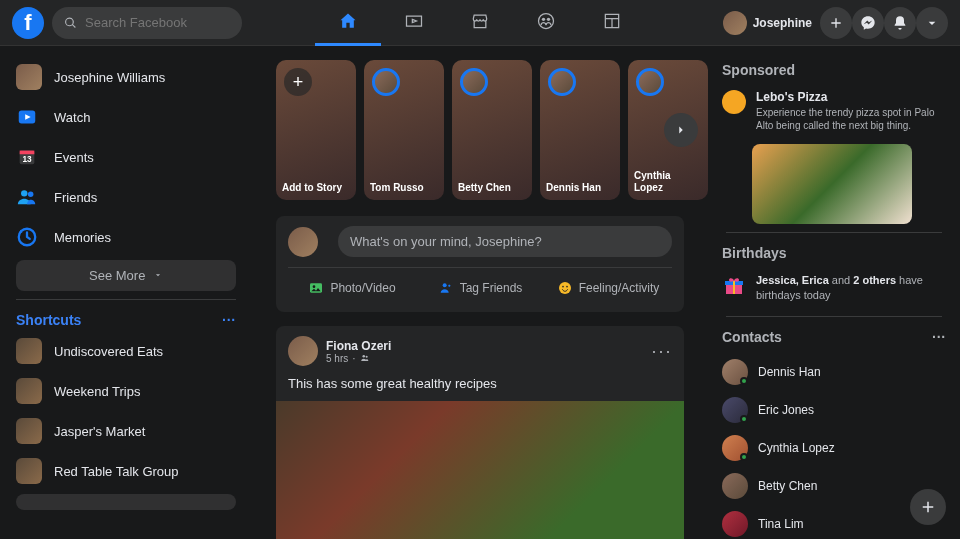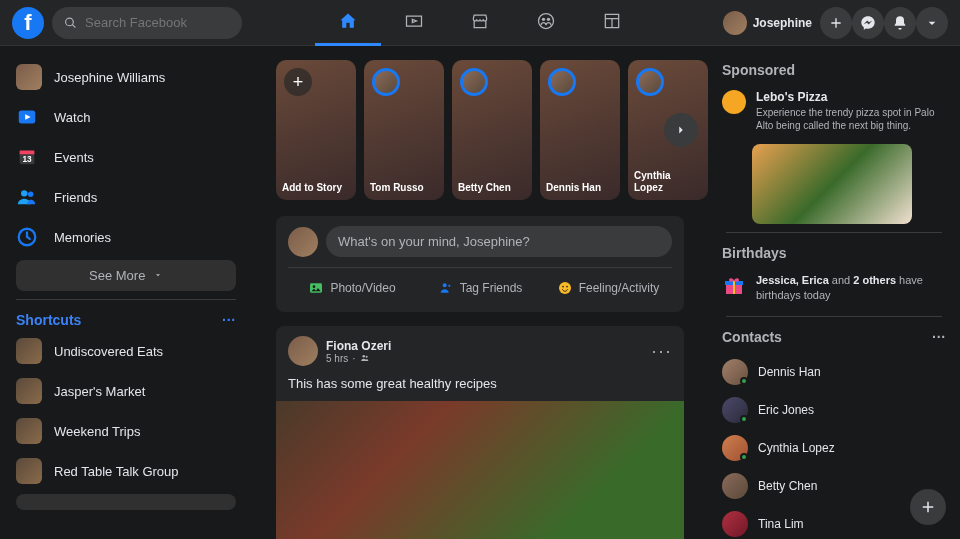--- a/index.html
+++ b/index.html
@@ -34,21 +34,21 @@
 .mid{flex:1;padding:14px 24px;overflow-y:auto}
 .stories{display:flex;gap:8px;position:relative;margin-bottom:16px}
 .story{width:80px;height:140px;border-radius:10px;position:relative;overflow:hidden;cursor:pointer;flex-shrink:0}
 .story .bg{width:100%;height:100%;background:linear-gradient(160deg,#6a4a3a,#3a2a2a)}
 .story .sav{position:absolute;top:8px;left:8px;width:28px;height:28px;border-radius:50%;border:3px solid #1877f2;background:linear-gradient(135deg,#8a6a5a,#5a4a3a)}
 .story .add{position:absolute;top:8px;left:8px;width:28px;height:28px;border-radius:50%;background:rgba(40,40,40,0.7);display:flex;align-items:center;justify-content:center;color:#fff;font-size:18px;border:none}
 .story .nm{position:absolute;bottom:6px;left:6px;right:6px;color:#fff;font-size:10px;font-weight:600;line-height:1.2}
 .snext{position:absolute;right:-14px;top:50%;transform:translateY(-50%);width:34px;height:34px;border-radius:50%;background:#3a3b3c;display:flex;align-items:center;justify-content:center;cursor:pointer;z-index:2}
 .snext svg{width:14px;height:14px;fill:#e4e6eb}
 .composer{background:#242526;border-radius:8px;padding:10px 12px;margin-bottom:14px}
-.crow1{display:flex;align-items:center;gap:8px;padding-bottom:10px;border-bottom:1px solid #3a3b3c}
+.crow1{display:flex;align-items:center;gap:20px;padding-bottom:10px;border-bottom:1px solid #3a3b3c}
 .crow1 .av{width:30px;height:30px}
 .cinput{flex:1;background:#3a3b3c;border-radius:50px;padding:8px 12px;font-size:13px;color:#b0b3b8;cursor:pointer}
 .crow2{display:flex;padding-top:6px}
 .cbtn2{flex:1;display:flex;align-items:center;justify-content:center;gap:6px;padding:6px;border-radius:6px;cursor:pointer;font-size:12px;font-weight:500;color:#b0b3b8}
 .cbtn2 svg{width:16px;height:16px}
 .post{background:#242526;border-radius:8px;overflow:hidden}
 .phead{display:flex;align-items:center;padding:10px 12px}
 .phead .av{width:30px;height:30px;margin-right:8px}
 .phead .nm{font-weight:600;font-size:12px}
 .phead .tm{font-size:10px;color:#b0b3b8;display:flex;align-items:center;gap:4px}
@@ -212,25 +212,25 @@
       <span>Shortcuts</span>
       <span style="cursor:pointer">···</span>
     </div>
     <div id="shortcuts">
         <div class="lrow">
     <div class="thumb"></div>
     <span>Undiscovered Eats</span>
   </div>
         <div class="lrow">
     <div class="thumb"></div>
+    <span>Weekend Trips</span>
+  </div>
+        <div class="lrow">
+    <div class="thumb"></div>
     <span>Jasper's Market</span>
-  </div>
-        <div class="lrow">
-    <div class="thumb"></div>
-    <span>Weekend Trips</span>
   </div>
         <div class="lrow">
     <div class="thumb"></div>
     <span>Red Table Talk Group</span>
   </div>
       </div>
     <div class="seemore">
       
       
     </div>

